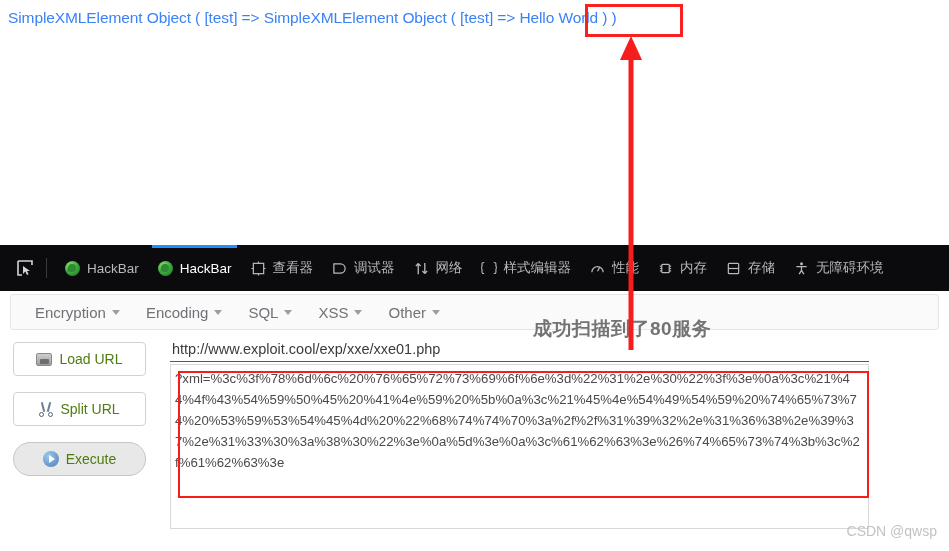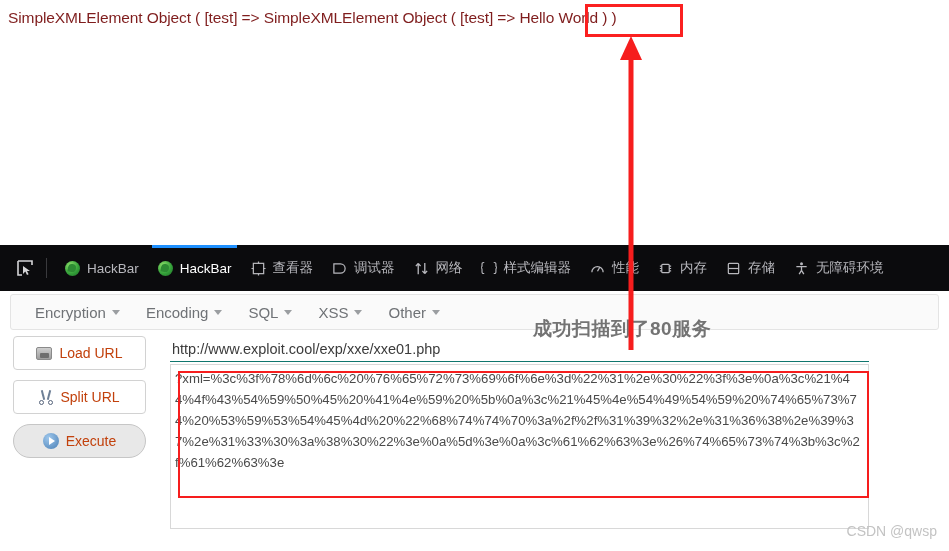--- a/index.html
+++ b/index.html
@@ -18,21 +18,21 @@
     position: absolute;
     left: 0; top: 0;
     width: 949px;
     height: 245px;
     background: #ffffff;
     padding: 8px 0 0 8px;
   }
   .output-line {
     font-family: "Liberation Sans", sans-serif;
     font-size: 15.5px;
-    color: #7f1d1d;
+    color: #3b82f6;
     white-space: pre;
     line-height: 20px;
     letter-spacing: -0.1px;
   }
   .hl-box {
     position: absolute;
     left: 585px;
     top: 4px;
     width: 98px;
     height: 33px;
@@ -164,21 +164,22 @@
     width: 133px;
     height: 34px;
     border: 1px solid #d2d2d2;
     border-radius: 4px;
     background: #ffffff;
     display: flex;
     align-items: center;
     justify-content: center;
     gap: 7px;
     font-size: 14px;
-    color: #c2410c;
+    color: #4d7c0f;
+    margin-top: 6px;
   }
   .hb-btn.primary { background: #e8e8e8; border-color: #c6c6c6; border-radius: 17px; }
 
   .ico-load {
     width: 16px; height: 13px;
     background: linear-gradient(#cfcfcf, #9d9d9d);
     border: 1px solid #8a8a8a;
     border-radius: 2px;
     position: relative;
     display: inline-block;

